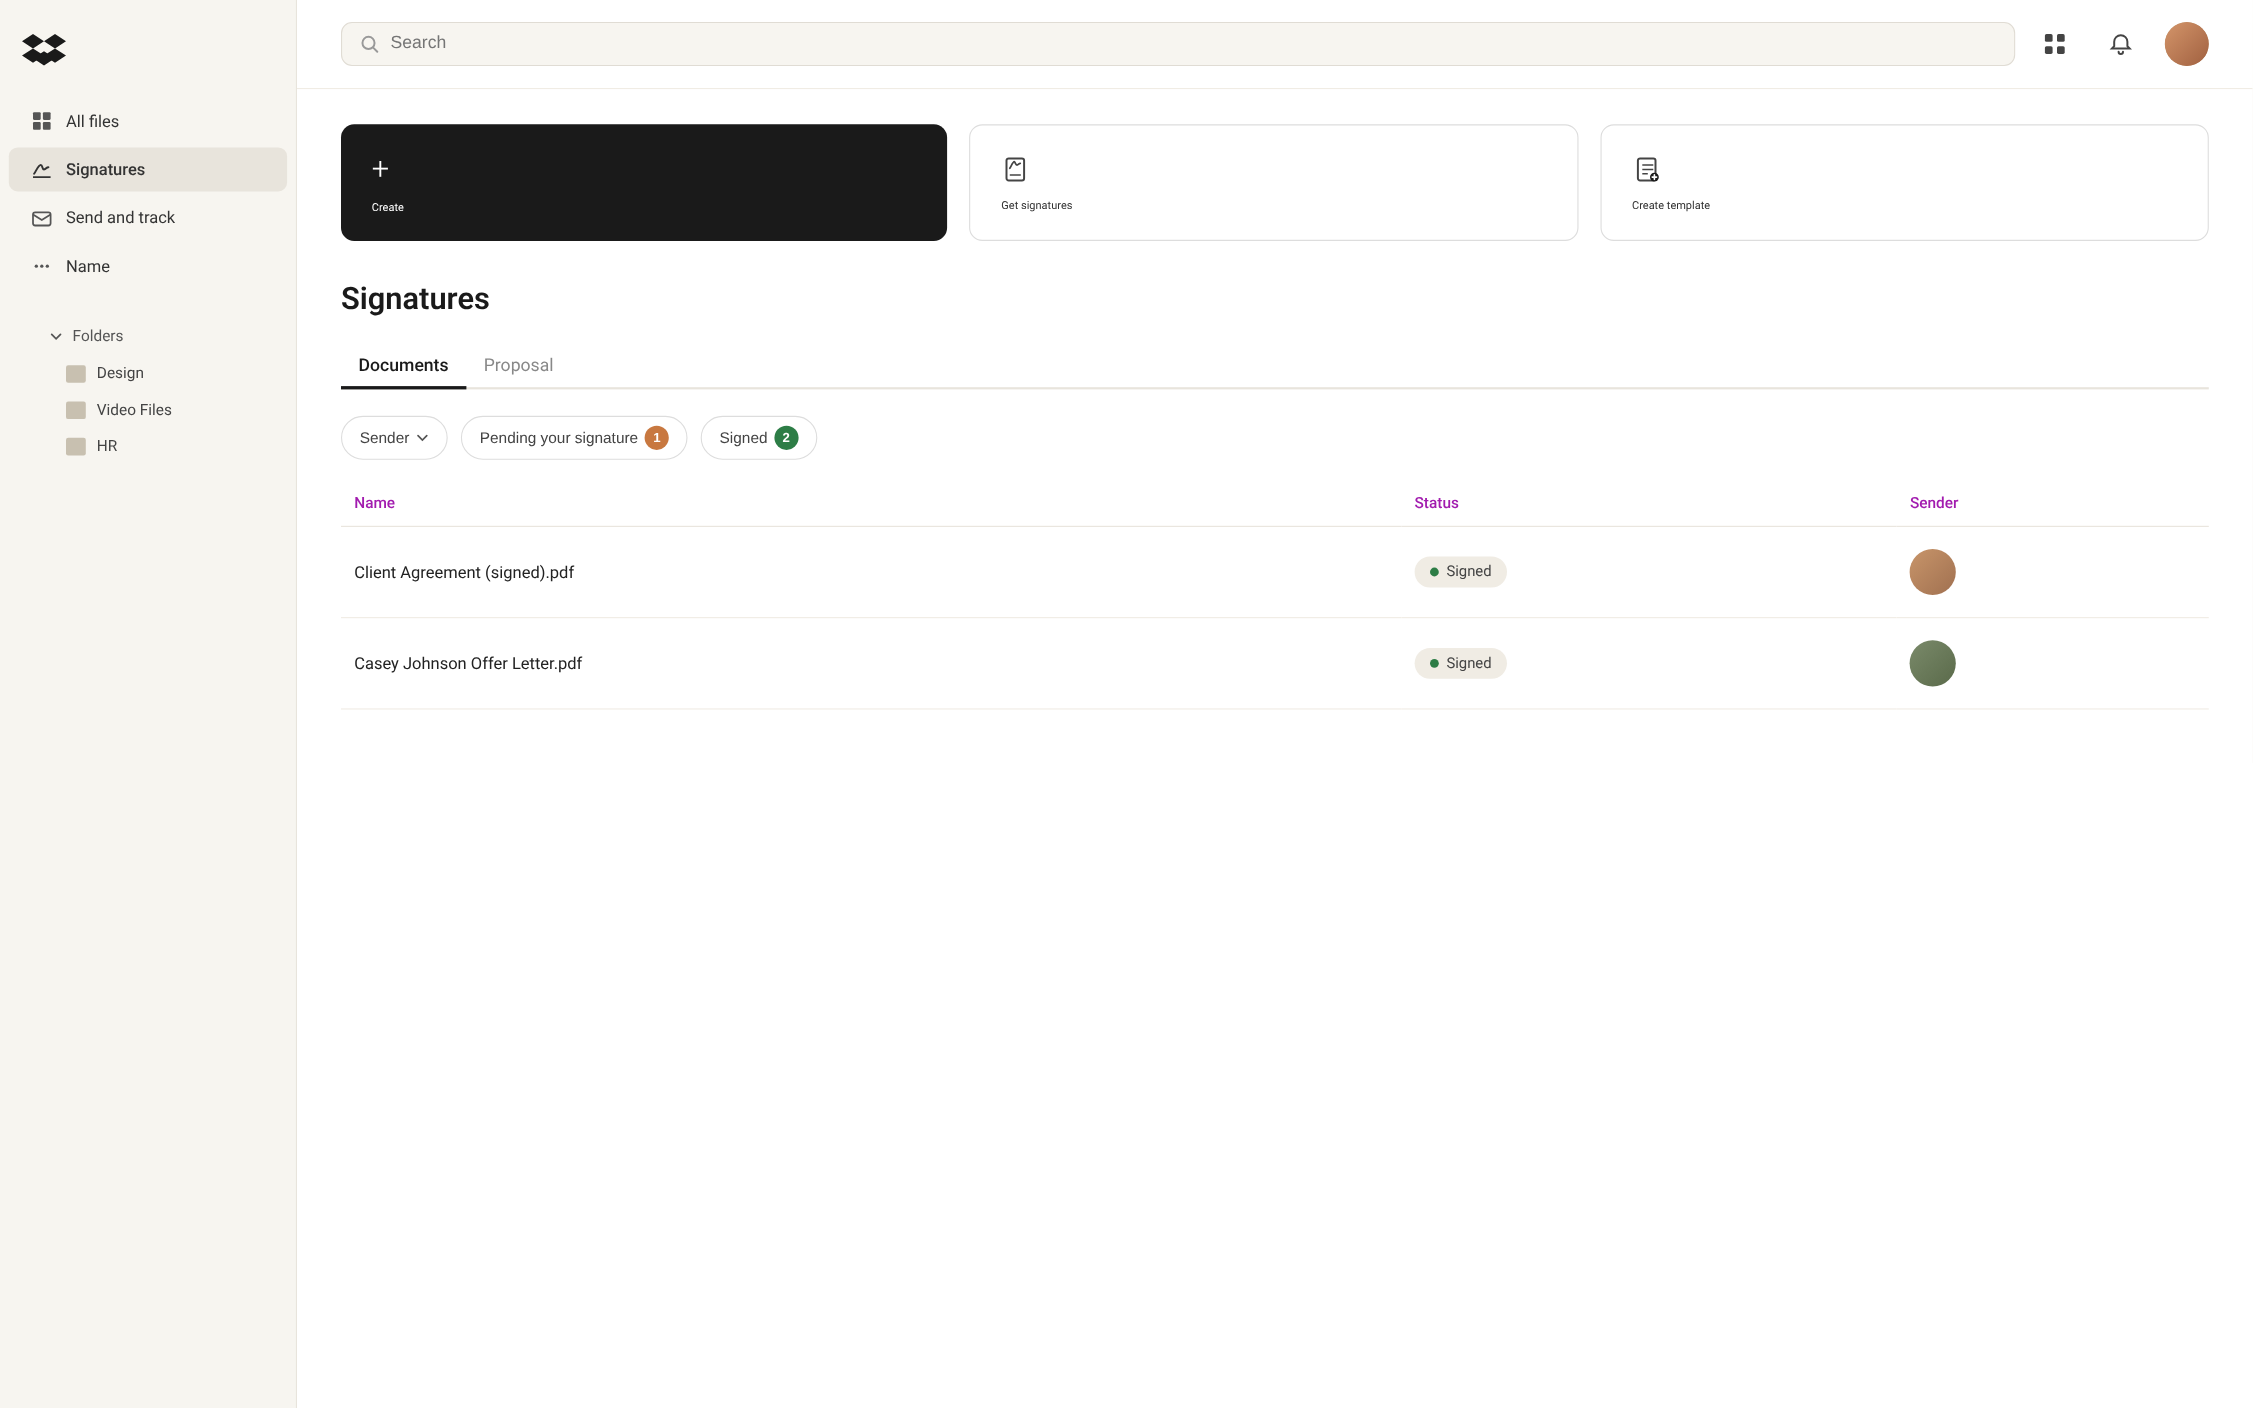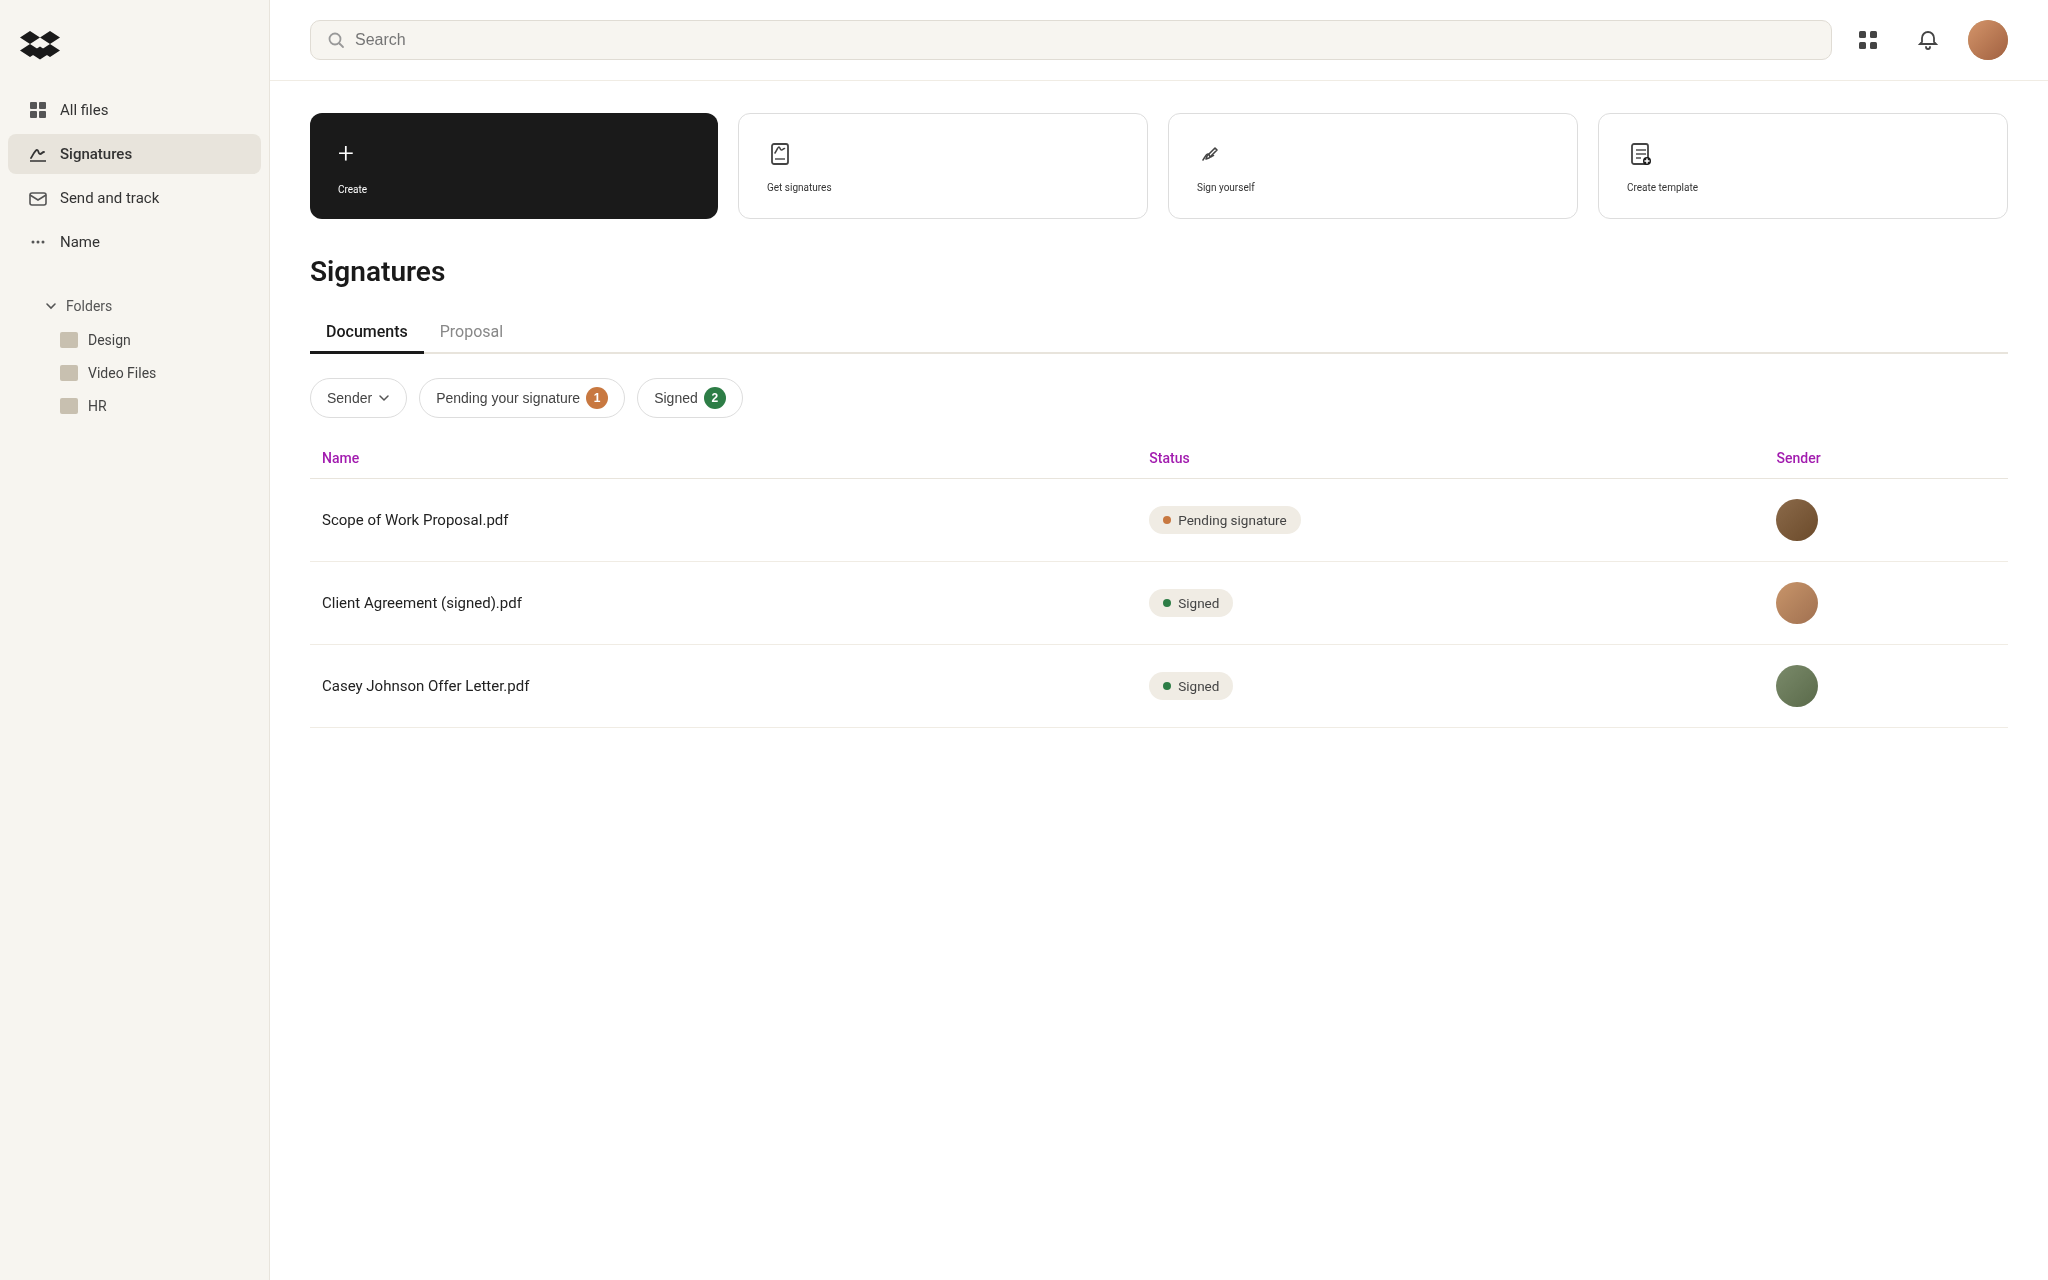--- a/index.html
+++ b/index.html
@@ -456,29 +456,20 @@
             <rect x="5" y="4" width="16" height="20" rx="2" stroke="#444" stroke-width="1.8" fill="none"></rect>
             <path d="M8 13c1.5-2.5 3-6 4-6s1 3 2.5 3 1.5-1.5 3-1.5" stroke="#444" stroke-width="1.6" stroke-linecap="round" fill="none"></path>
             <line x1="8" y1="19" x2="18" y2="19" stroke="#444" stroke-width="1.4"></line>
           </svg>
         </div>
         <span class="card-label">Get signatures</span>
       </div>
       <div class="action-card secondary">
         <div class="card-icon">
           <svg width="28" height="28" viewBox="0 0 28 28" fill="none">
-            <path d="M6 20c1.5-2 3-6 5-6s1 3 2.5 3 1.5-1.5 3-1.5" stroke="#444" stroke-width="1.6" stroke-linecap="round" fill="none"></path>
-            <path d="M18 8l2 2-8 8-3 1 1-3 8-8z" stroke="#444" stroke-width="1.6" fill="none" stroke-linejoin="round"></path>
-          </svg>
-        </div>
-        <span class="card-label">Sign yourself</span>
-      </div>
-      <div class="action-card secondary">
-        <div class="card-icon">
-          <svg width="28" height="28" viewBox="0 0 28 28" fill="none">
             <rect x="5" y="4" width="16" height="20" rx="2" stroke="#444" stroke-width="1.8" fill="none"></rect>
             <line x1="9" y1="10" x2="19" y2="10" stroke="#444" stroke-width="1.4"></line>
             <line x1="9" y1="14" x2="19" y2="14" stroke="#444" stroke-width="1.4"></line>
             <line x1="9" y1="18" x2="14" y2="18" stroke="#444" stroke-width="1.4"></line>
             <circle cx="20" cy="21" r="4" fill="#1a1a1a"></circle>
             <line x1="20" y1="19" x2="20" y2="23" stroke="#fff" stroke-width="1.5" stroke-linecap="round"></line>
             <line x1="18" y1="21" x2="22" y2="21" stroke="#fff" stroke-width="1.5" stroke-linecap="round"></line>
           </svg>
         </div>
         <span class="card-label">Create template</span>
@@ -513,32 +504,20 @@
 
     <table class="doc-table">
       <thead>
         <tr>
           <th>Name</th>
           <th>Status</th>
           <th>Sender</th>
         </tr>
       </thead>
       <tbody>
-        <tr>
-          <td>Scope of Work Proposal.pdf</td>
-          <td>
-            <span class="status-pill">
-              <span class="status-dot dot-orange"></span>
-              <span>Pending signature</span>
-            </span>
-          </td>
-          <td>
-            <div class="avatar-1"></div>
-          </td>
-        </tr>
         <tr>
           <td>Client Agreement (signed).pdf</td>
           <td>
             <span class="status-pill">
               <span class="status-dot dot-green"></span>
               <span>Signed</span>
             </span>
           </td>
           <td>
             <div class="avatar-2"></div>

